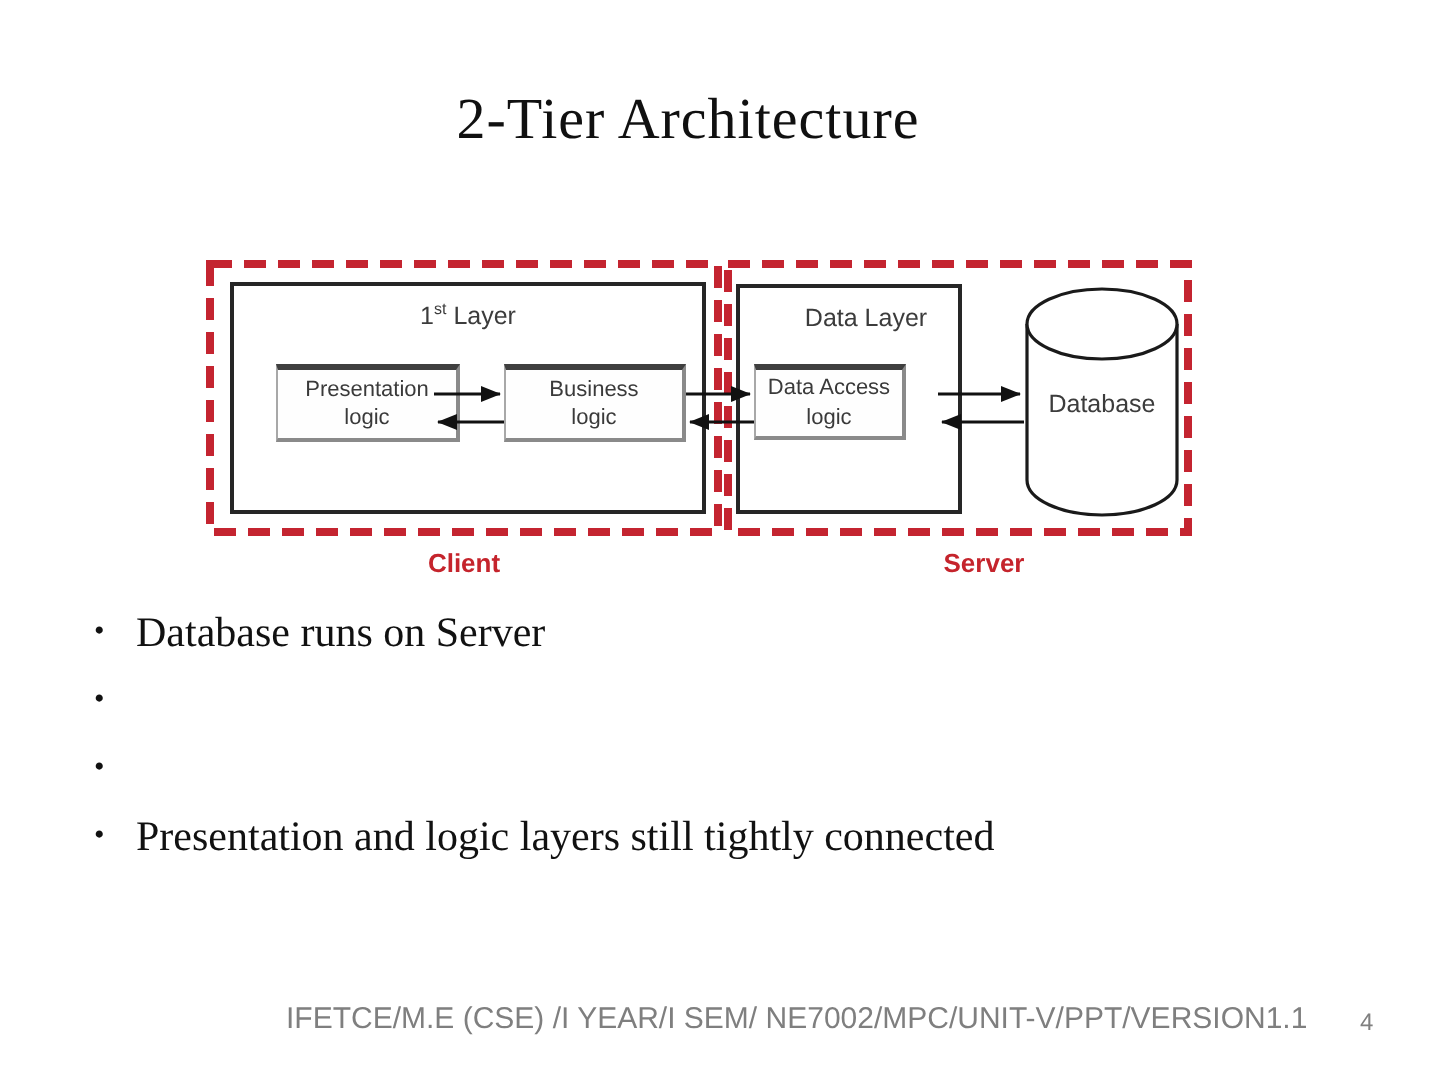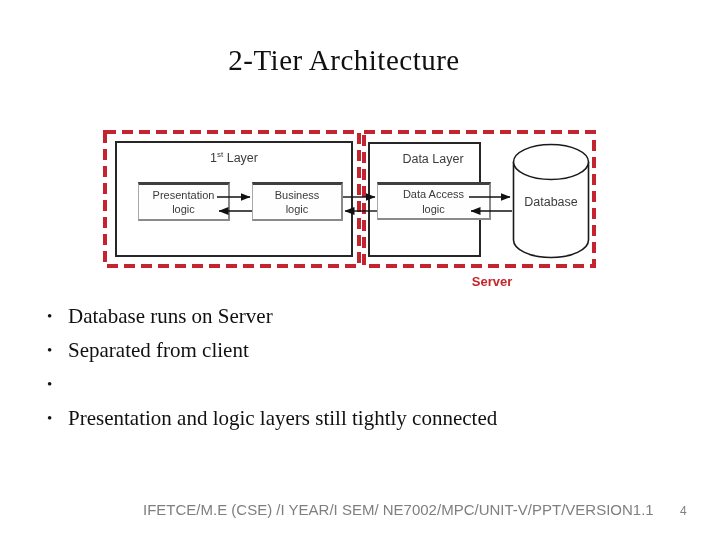--- a/index.html
+++ b/index.html
@@ -76,29 +76,30 @@
   <div class="layer-frame" style="left:115px; top:141px; width:238px; height:116px;"></div>
   <div class="layer-frame" style="left:368px; top:142px; width:113px; height:115px;"></div>
 
   <div class="frame-label" style="left:115px; top:150px; width:238px;"><span>1</span><sup>st</sup><span> Layer</span></div>
   <div class="frame-label" style="left:368px; top:152px; width:130px;">Data Layer</div>
 
   <div class="logic-box" style="left:125px; top:182px; width:92px; height:39px;margin-left:13px;">Presentation
 logic</div>
   <div class="logic-box" style="left:252px; top:182px; width:91px; height:39px;">Business
 logic</div>
-  <div class="logic-box" style="left:377px; top:182px; width:114px; height:38px;">Data Access
+  <div class="logic-box" style="left:377px; top:182px; width:76px; height:38px;">Data Access
 logic</div>
 
   <svg class="db-cylinder" width="78" height="116" viewBox="0 0 78 116">
     <path d="M 1.5 19 L 1.5 97 A 37.5 17.5 0 0 0 76.5 97 L 76.5 19" fill="#ffffff" stroke="#1a1a1a" stroke-width="1.6"></path>
     <ellipse cx="39" cy="19" rx="37.5" ry="17.5" fill="#ffffff" stroke="#1a1a1a" stroke-width="1.6"></ellipse>
   </svg>
   <div class="db-label">Database</div>
 
+  <div class="zone-label" style="left:103px; top:274px; width:258px;">Client</div>
   <div class="zone-label" style="left:364px; top:274px; width:256px;">Server</div>
 
   <svg class="overlay" width="720" height="540" viewBox="0 0 720 540">
     <defs>
       <marker id="ah" viewBox="0 0 10 8" refX="9.5" refY="4" markerWidth="10" markerHeight="8" markerUnits="userSpaceOnUse" orient="auto">
         <path d="M0,0 L10,4 L0,8 z" fill="#111111"></path>
       </marker>
     </defs>
     <rect x="105" y="132" width="254" height="134" fill="none" stroke-width="4" stroke-dasharray="11 6" stroke="#c42430"></rect>
     <rect x="364" y="132" width="230" height="134" fill="none" stroke-width="4" stroke-dasharray="11 6" stroke="#c42430"></rect>
@@ -111,21 +112,20 @@
     <line x1="512" y1="211" x2="471" y2="211" stroke="#111" stroke-width="1.4" marker-end="url(#ah)"></line>
   </svg>
 
   <ul class="bullet-list">
     <li class="bullet-item">
       <span class="bullet-dot">•</span>
       <span class="bullet-text">Database runs on Server</span>
     </li>
     <li class="bullet-item">
       <span class="bullet-dot">•</span>
-      <span class="bullet-text">Separated from client</span>
     </li>
     <li class="bullet-item">
       <span class="bullet-dot">•</span>
     </li>
     <li class="bullet-item">
       <span class="bullet-dot">•</span>
       <span class="bullet-text">Presentation and logic layers still tightly connected</span>
     </li>
   </ul>
 

